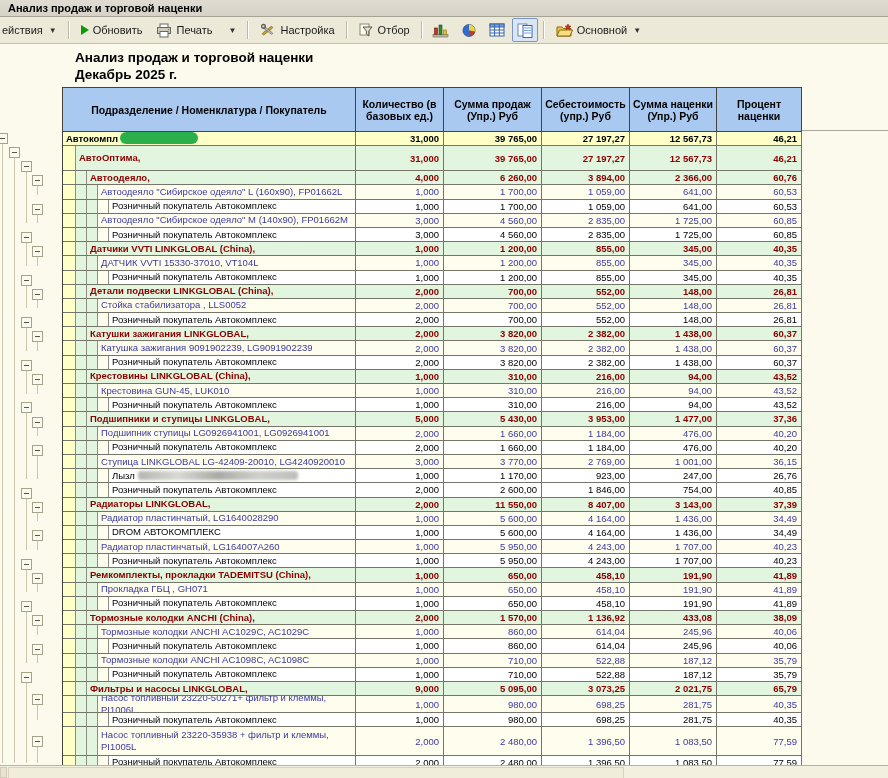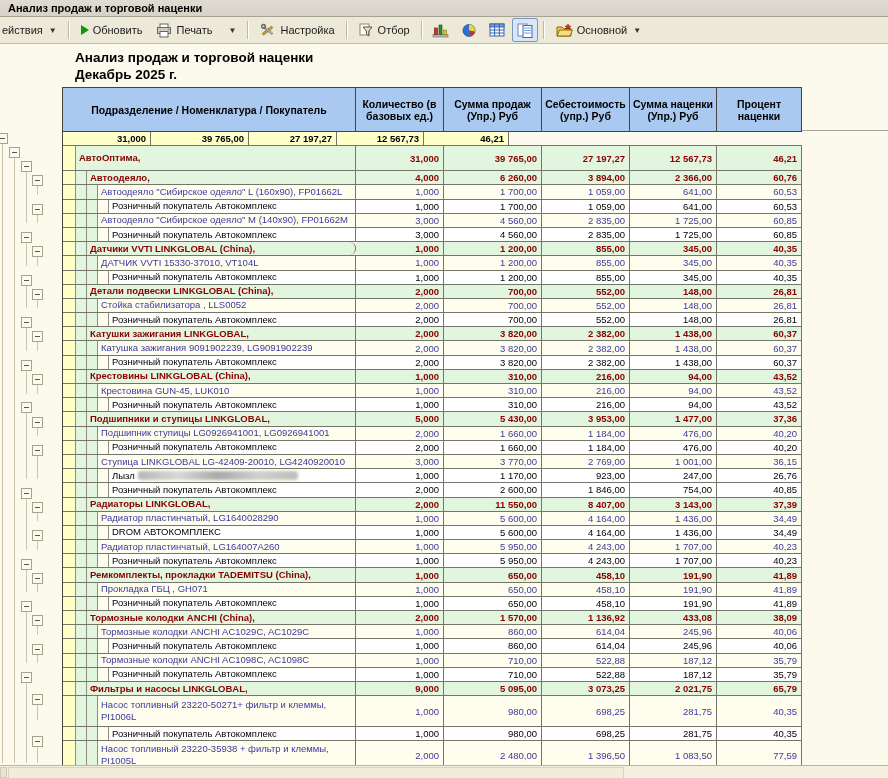--- a/index.html
+++ b/index.html
@@ -269,20 +269,23 @@
       <div class="grid" id="grid">
           <div class="hrow">
             <div class="hcell" style="flex: 0 0 293px;">Подразделение / Номенклатура / Покупатель</div>
             <div class="hcell" style="flex: 0 0 88px;">Количество (в базовых ед.)</div>
             <div class="hcell" style="flex: 0 0 98px;">Сумма продаж (Упр.) Руб</div>
             <div class="hcell" style="flex: 0 0 88px;">Себестоимость (упр.) Руб</div>
             <div class="hcell" style="flex: 0 0 87px;">Сумма наценки (Упр.) Руб</div>
             <div class="hcell" style="flex: 0 0 85px;">Процент наценки</div>
           </div>
           <div class="trow t-l0 one" style="height: 14.2px;">
+            <div class="cell name" style="flex: 0 0 293px;">
+              <div class="ntext">Автокомпл<span class="redaction-block"></span></div>
+            </div>
             <div class="cell num" style="flex: 0 0 88px;">31,000</div>
             <div class="cell num" style="flex: 0 0 98px;">39 765,00</div>
             <div class="cell num" style="flex: 0 0 88px;">27 197,27</div>
             <div class="cell num" style="flex: 0 0 87px;">12 567,73</div>
             <div class="cell num" style="flex: 0 0 85px;">46,21</div>
           </div>
           <div class="trow t-l1 one" style="height: 25px;">
             <div class="cell name" style="flex: 0 0 293px;">
               <div class="strip" style="width: 13px; background: var(--l0_bg);"></div>
               <div class="ntext">АвтоОптима,</div>
@@ -353,21 +356,21 @@
               <div class="strip" style="width: 11px; background: var(--prod_bg);"></div>
               <div class="ntext">Розничный покупатель Автокомплекс</div>
             </div>
             <div class="cell num" style="flex: 0 0 88px;">3,000</div>
             <div class="cell num" style="flex: 0 0 98px;">4 560,00</div>
             <div class="cell num" style="flex: 0 0 88px;">2 835,00</div>
             <div class="cell num" style="flex: 0 0 87px;">1 725,00</div>
             <div class="cell num" style="flex: 0 0 85px;">60,85</div>
           </div>
           <div class="trow t-cat one" style="height: 14.2px;">
-            <div class="cell name" style="flex: 0 0 293px; border-radius: 6px;">
+            <div class="cell name" style="flex: 0 0 293px;">
               <div class="strip" style="width: 13px; background: var(--l0_bg);"></div>
               <div class="strip" style="width: 11px; background: var(--grp_bg);"></div>
               <div class="ntext">Датчики VVTI LINKGLOBAL (China),</div>
             </div>
             <div class="cell num" style="flex: 0 0 88px;">1,000</div>
             <div class="cell num" style="flex: 0 0 98px;">1 200,00</div>
             <div class="cell num" style="flex: 0 0 88px;">855,00</div>
             <div class="cell num" style="flex: 0 0 87px;">345,00</div>
             <div class="cell num" style="flex: 0 0 85px;">40,35</div>
           </div>
@@ -771,21 +774,21 @@
               <div class="strip" style="width: 13px; background: var(--l0_bg);"></div>
               <div class="strip" style="width: 11px; background: var(--grp_bg);"></div>
               <div class="ntext">Фильтры и насосы LINKGLOBAL,</div>
             </div>
             <div class="cell num" style="flex: 0 0 88px;">9,000</div>
             <div class="cell num" style="flex: 0 0 98px;">5 095,00</div>
             <div class="cell num" style="flex: 0 0 88px;">3 073,25</div>
             <div class="cell num" style="flex: 0 0 87px;">2 021,75</div>
             <div class="cell num" style="flex: 0 0 85px;">65,79</div>
           </div>
-          <div class="trow t-prod" style="height: 31px;">
+          <div class="trow t-prod" style="height: 17px;">
             <div class="cell name" style="flex: 0 0 293px;">
               <div class="strip" style="width: 13px; background: var(--l0_bg);"></div>
               <div class="strip" style="width: 11px; background: var(--grp_bg);"></div>
               <div class="strip" style="width: 11px; background: var(--grp_bg);"></div>
               <div class="ntext">Насос топливный 23220-50271+ фильтр и клеммы, PI1006L</div>
             </div>
             <div class="cell num" style="flex: 0 0 88px;">1,000</div>
             <div class="cell num" style="flex: 0 0 98px;">980,00</div>
             <div class="cell num" style="flex: 0 0 88px;">698,25</div>
             <div class="cell num" style="flex: 0 0 87px;">281,75</div>

